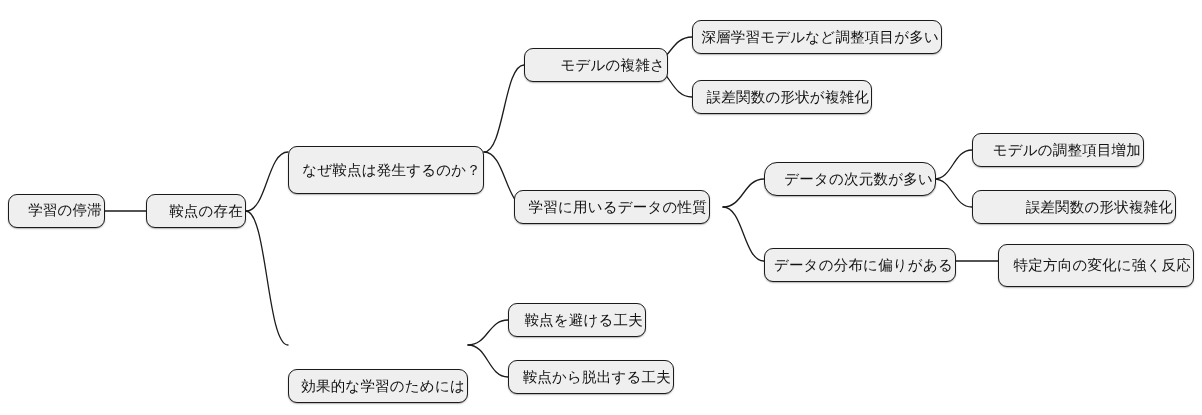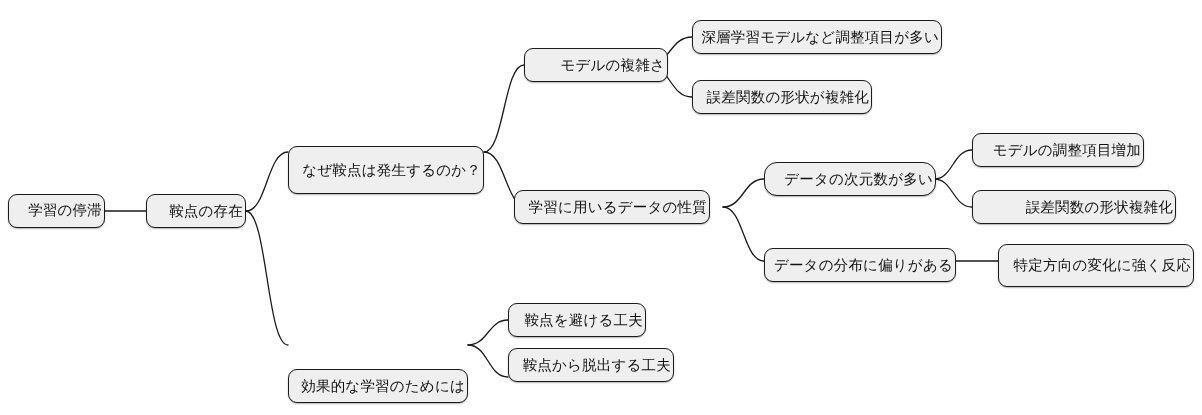--- a/index.html
+++ b/index.html
@@ -112,18 +112,18 @@
       </div>
       <div class="node" style="left: 972px; top: 190px; width: 204px; height: 34px;">
         <span class="node-label">誤差関数の形状複雑化</span>
       </div>
       <div class="node" style="left: 998px; top: 244px; width: 196px; height: 43px;">
         <span class="node-label">特定方向の変化に強く反応</span>
       </div>
       <div class="node" style="left: 508px; top: 303px; width: 138px; height: 34px;">
         <span class="node-label">鞍点を避ける工夫</span>
       </div>
-      <div class="node" style="left: 508px; top: 348px; width: 166px; height: 34px;">
+      <div class="node" style="left: 508px; top: 360px; width: 166px; height: 34px;">
         <span class="node-label">鞍点から脱出する工夫</span>
       </div>
     </div>
 
 </div>
 
 </body></html>

